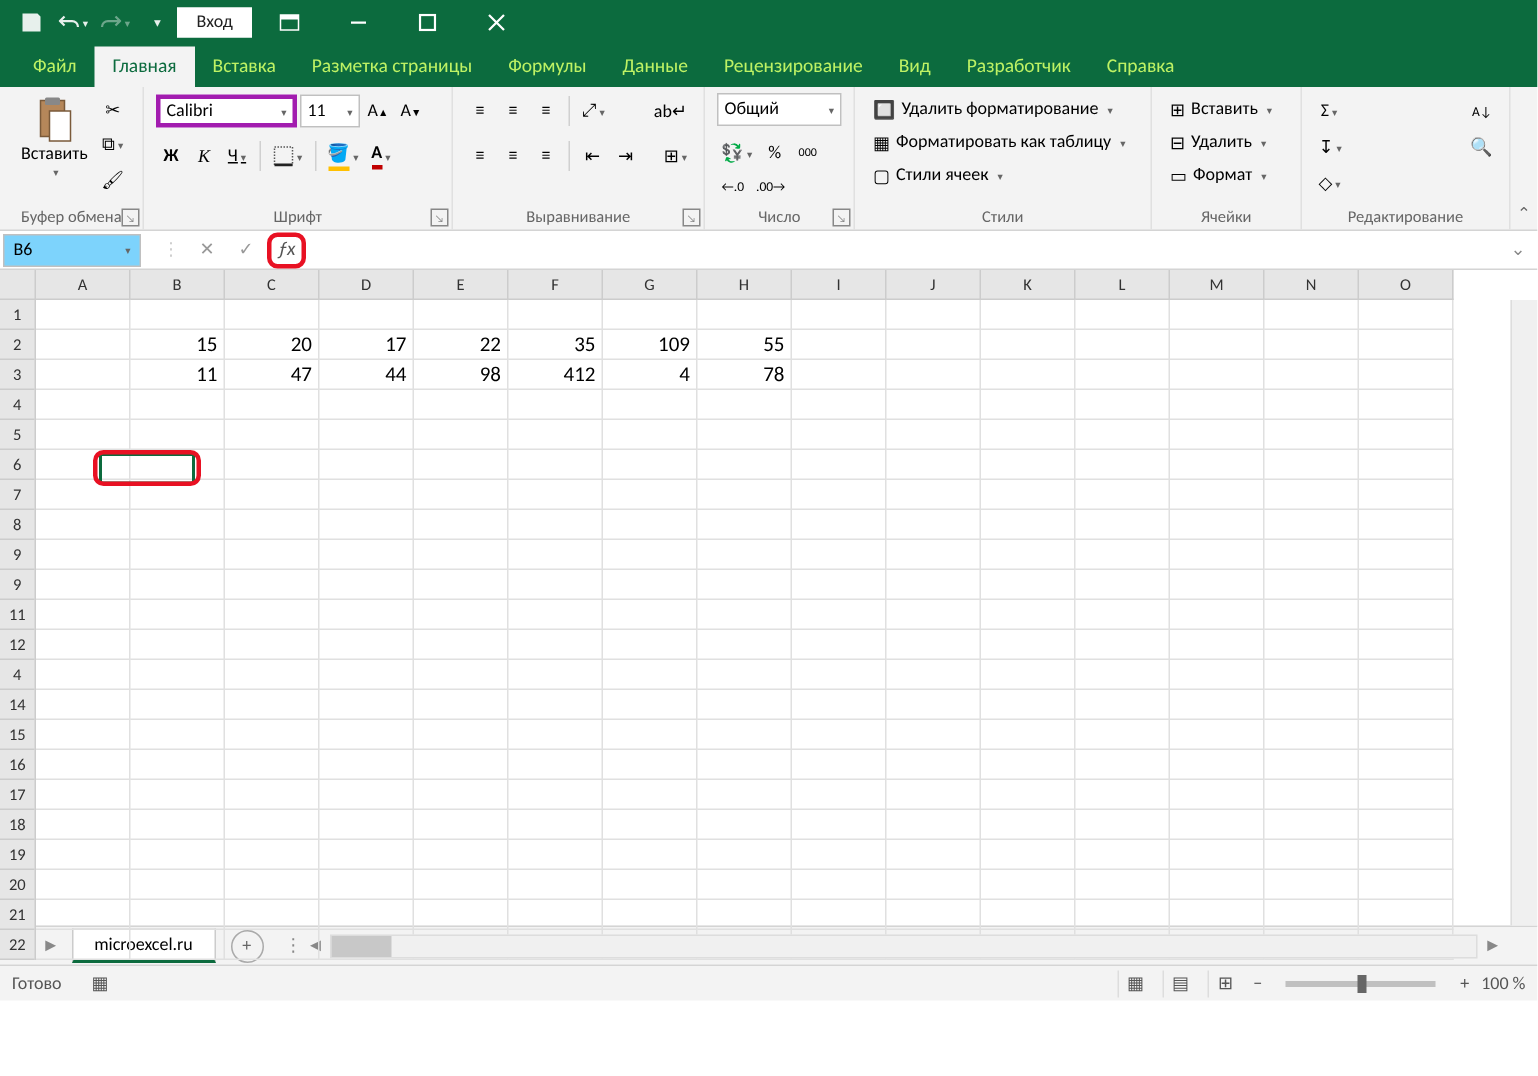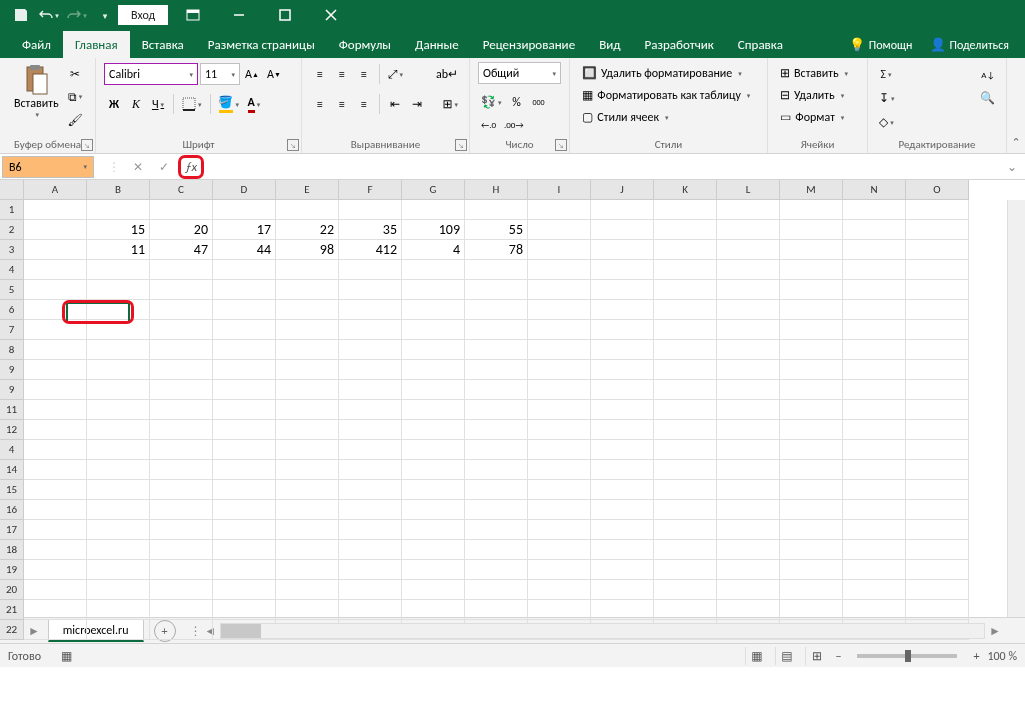--- a/index.html
+++ b/index.html
@@ -6,46 +6,46 @@
 body{background:#fff;width:1025px;height:717px;overflow:hidden;position:relative}
 .titlebar{background:#0c6b3e;height:30px;display:flex;align-items:center;color:#fff}
 .qat{display:flex;align-items:center;padding-left:8px;gap:2px}
 .qat-btn{width:26px;height:26px;display:flex;align-items:center;justify-content:center;color:#fff;opacity:.9}
 .qat-btn.disabled{opacity:.4}
 .title-center{flex:1;text-align:center;font-size:13px;color:#fff}
 .title-right{display:flex;align-items:center;gap:4px;padding-right:4px}
 .signin-btn{background:#fff;color:#222;padding:2px 12px;font-size:12px;border:1px solid #fff}
 .win-btn{width:42px;height:30px;display:flex;align-items:center;justify-content:center;color:#fff}
 .ribbon-tabs{background:#0c6b3e;height:28px;display:flex;align-items:flex-end;padding-left:10px}
-.rtab{padding:6px 12px;color:#ffffff;font-size:13px;cursor:pointer}
+.rtab{padding:6px 12px;color:#bef264;font-size:13px;cursor:pointer}
 .rtab.active{background:#f3f3f3;color:#0c6b3e}
 .rtab-right{margin-left:auto;display:flex;align-items:center;gap:2px;padding-right:8px}
 .rtab-right .rtab{padding:6px 8px}
 .ribbon{background:#f3f3f3;height:96px;display:flex;border-bottom:1px solid #d4d4d4}
 .rgroup{border-right:1px solid #e0e0e0;padding:4px 8px 2px;display:flex;flex-direction:column;position:relative}
 .rgroup-label{text-align:center;font-size:11px;color:#666;padding-top:2px;margin-top:auto;position:relative}
 .rgroup-dlg{position:absolute;right:2px;bottom:2px;width:12px;height:12px;border:1px solid #888;display:flex;align-items:center;justify-content:center;font-size:7px;color:#888}
 .rrow{display:flex;align-items:center;gap:2px;height:24px}
 .sbtn{min-width:20px;height:22px;display:flex;align-items:center;justify-content:center;padding:0 3px;position:relative}
 .dd{font-size:7px;margin-left:2px;color:#666}
 .sep{width:1px;height:20px;background:#d0d0d0;margin:0 3px}
-.font-combo{width:94px;height:22px;border:1px solid #a21caf;background:#fff;display:flex;align-items:center;padding:0 4px;font-size:12px;justify-content:space-between}
+.font-combo{width:94px;height:22px;border:3px solid #a21caf;background:#fff;display:flex;align-items:center;padding:0 4px;font-size:12px;justify-content:space-between}
 .size-combo{width:40px;height:22px;border:1px solid #c0c0c0;background:#fff;display:flex;align-items:center;padding:0 4px;font-size:12px;justify-content:space-between}
 .numfmt-combo{width:84px;height:22px;border:1px solid #c0c0c0;background:#fff;display:flex;align-items:center;padding:0 4px;font-size:12px;justify-content:space-between}
 .bold{font-weight:bold}
 .italic{font-style:italic;font-family:"Times New Roman"}
 .underline{text-decoration:underline}
 .cline{border-bottom:3px solid}
 .color-red{border-color:#c00000}
 .color-yellow{border-color:#ffc000}
 .vbtn{display:flex;flex-direction:column;align-items:center;padding:2px 6px;min-width:44px}
 .vbtn-ico{width:32px;height:32px;display:flex;align-items:center;justify-content:center}
 .menubtn{display:flex;align-items:center;padding:1px 4px;gap:4px;height:22px;font-size:12px}
 .namebox{height:26px;background:#fff;border-bottom:1px solid #d4d4d4;display:flex;align-items:center;padding:0 2px}
-.namebox-cell{width:92px;height:22px;border:1px solid #c0c0c0;display:flex;align-items:center;padding:0 6px;background:#fdba74;justify-content:space-between}
+.namebox-cell{width:92px;height:22px;border:1px solid #c0c0c0;display:flex;align-items:center;padding:0 6px;background:#7dd3fc;justify-content:space-between}
 .fbar-btns{display:flex;align-items:center;margin-left:10px;gap:2px}
 .fbar-btn{width:24px;height:22px;display:flex;align-items:center;justify-content:center;color:#999}
 .fx-highlight{border:3px solid #e81123;border-radius:7px;width:26px;height:24px;display:flex;align-items:center;justify-content:center;color:#555;font-style:italic;font-size:13px}
 .formula-input{flex:1;height:22px;padding:0 6px}
 .grid-area{position:relative;display:flex;height:437px}
 .row-hdr{width:24px;background:#e6e6e6;border-right:1px solid #ccc}
 .corner{height:20px;background:#e6e6e6;border-bottom:1px solid #ccc;border-right:1px solid #ccc}
 .rowh{height:20px;border-bottom:1px solid #ccc;text-align:center;font-size:11px;color:#333;line-height:20px}
 .col-hdr-row{display:flex;height:20px;background:#e6e6e6}
 .colh{width:63px;border-right:1px solid #ccc;border-bottom:1px solid #ccc;text-align:center;font-size:11px;color:#333;line-height:20px}
@@ -123,24 +123,20 @@
   <div class="rtab">Файл</div>
   <div class="rtab active">Главная</div>
   <div class="rtab">Вставка</div>
   <div class="rtab">Разметка страницы</div>
   <div class="rtab">Формулы</div>
   <div class="rtab">Данные</div>
   <div class="rtab">Рецензирование</div>
   <div class="rtab">Вид</div>
   <div class="rtab">Разработчик</div>
   <div class="rtab">Справка</div>
-  <div class="rtab-right">
-    <div class="rtab">💡 <span>Помощн</span></div>
-    <div class="rtab">👤 <span>Поделиться</span></div>
-  </div>
 </div>
 
 <div class="ribbon">
 
   <div class="rgroup" style="width:96px">
     <div style="display:flex;height:70px">
       <div class="vbtn">
         <div class="vbtn-ico">
             <svg width="28" height="32">
               <rect x="5" y="3" width="16" height="24" fill="#b5875a" stroke="#7a5a3a"></rect>

